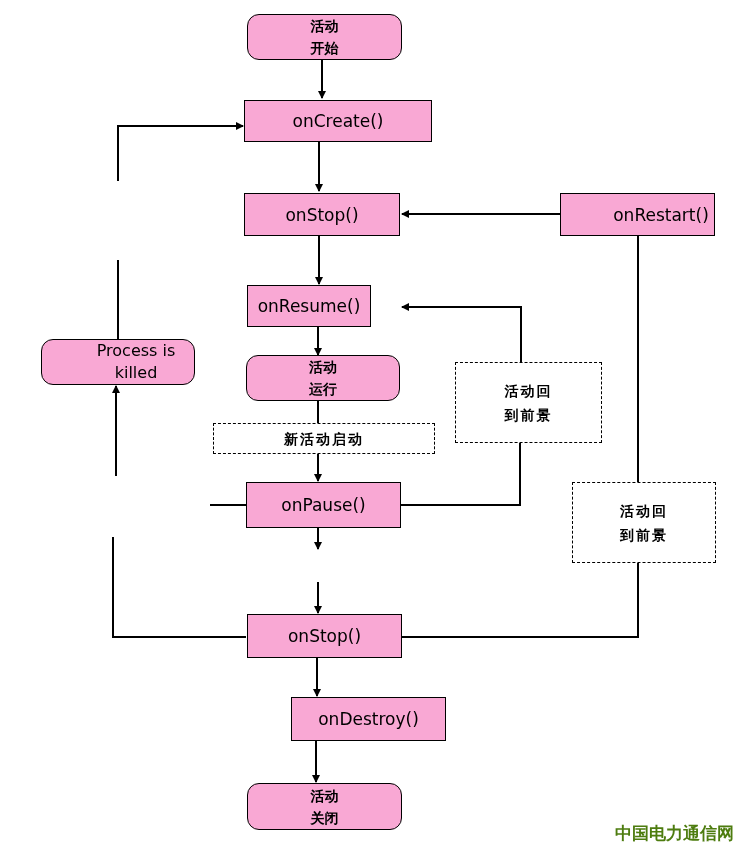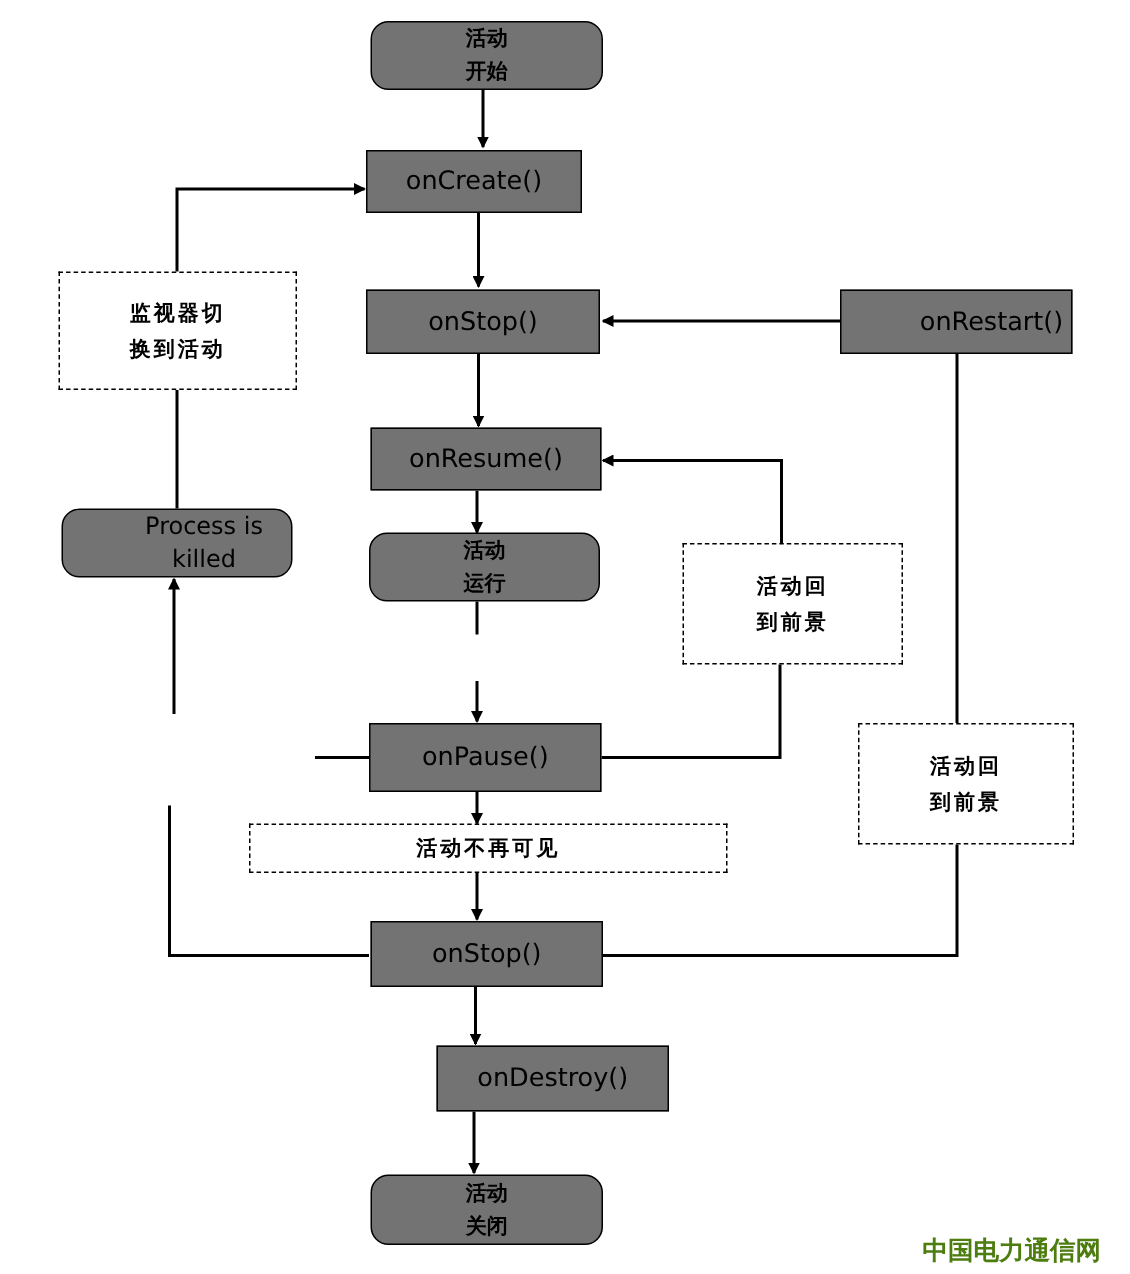--- a/index.html
+++ b/index.html
@@ -1,19 +1,19 @@
 <!DOCTYPE html>
 <html><head>
   <meta charset="utf-8">
   <style>
     html, body { margin: 0; padding: 0; background: #ffffff; }
     body { width: 753px; height: 849px; position: relative; overflow: hidden;
            font-family: "DejaVu Sans", "Liberation Sans", sans-serif; }
     #canvas { position: absolute; left: 0; top: 0; width: 753px; height: 849px; }
-    .node { position: absolute; box-sizing: border-box; background: #737373;
+    .node { position: absolute; box-sizing: border-box; background: #f9a8d4;
             display: flex; align-items: center; justify-content: center; text-align: center;
             color: #000; }
     .method { border: 1.5px solid #000; font-size: 17px; font-weight: 500; }
     .state  { border: 1.5px solid #000; border-radius: 12px; font-size: 14px; font-weight: bold;
               line-height: 22px; white-space: pre-line; }
     .state.en { font-size: 16px; font-weight: 500; line-height: 22px; }
     .cond   { border: 1.5px dashed #000; font-size: 14px; font-weight: bold; line-height: 24px;
               white-space: pre-line; letter-spacing: 2px; background: transparent; }
     svg { position: absolute; left: 0; top: 0; }
     .watermark { position: absolute; left: 615px; top: 822px; font-size: 17px; font-weight: bold;
@@ -65,30 +65,28 @@
 
   <div class="node state" style="left:247px; top:14px; width:155px; height:46px;">活动
 开始</div>
   <div class="node state" style="left:246px; top:355px; width:154px; height:46px;">活动
 运行</div>
   <div class="node state" style="left:247px; top:783px; width:155px; height:47px;">活动
 关闭</div>
   <div class="node state en" style="left:41px; top:339px; width:154px; height:46px;padding-left:36px;">Process is
 killed</div>
 
-  <div class="node method" style="left:244px; top:100px; width:144px; height:42px;">onCreate()</div>
+  <div class="node method" style="left:244px; top:100px; width:188px; height:42px;">onCreate()</div>
   <div class="node method" style="left:244px; top:193px; width:156px; height:43px;">onStop()</div>
   <div class="node method" style="left:560px; top:193px; width:155px; height:43px;padding-left:47px;">onRestart()</div>
-  <div class="node method" style="left:247px; top:285px; width:154px; height:42px;">onResume()</div>
+  <div class="node method" style="left:247px; top:285px; width:124px; height:42px;">onResume()</div>
   <div class="node method" style="left:246px; top:482px; width:155px; height:46px;">onPause()</div>
   <div class="node method" style="left:247px; top:614px; width:155px; height:44px;">onStop()</div>
   <div class="node method" style="left:247px; top:697px; width:155px; height:44px;margin-left:44px;">onDestroy()</div>
 
-  <div class="node cond" style="left:39px; top:181px; width:159px; height:79px;">监视器切
-换到活动</div>
+  <div class="node cond" style="left:213px; top:423px; width:222px; height:31px;">新活动启动</div>
   <div class="node cond" style="left:455px; top:362px; width:147px; height:81px;">活动回
 到前景</div>
-  <div class="node cond" style="left:166px; top:549px; width:319px; height:33px;">活动不再可见</div>
   <div class="node cond" style="left:572px; top:482px; width:144px; height:81px;">活动回
 到前景</div>
 
   <div class="watermark">中国电力通信网</div>
 </div>
 
 </body></html>

